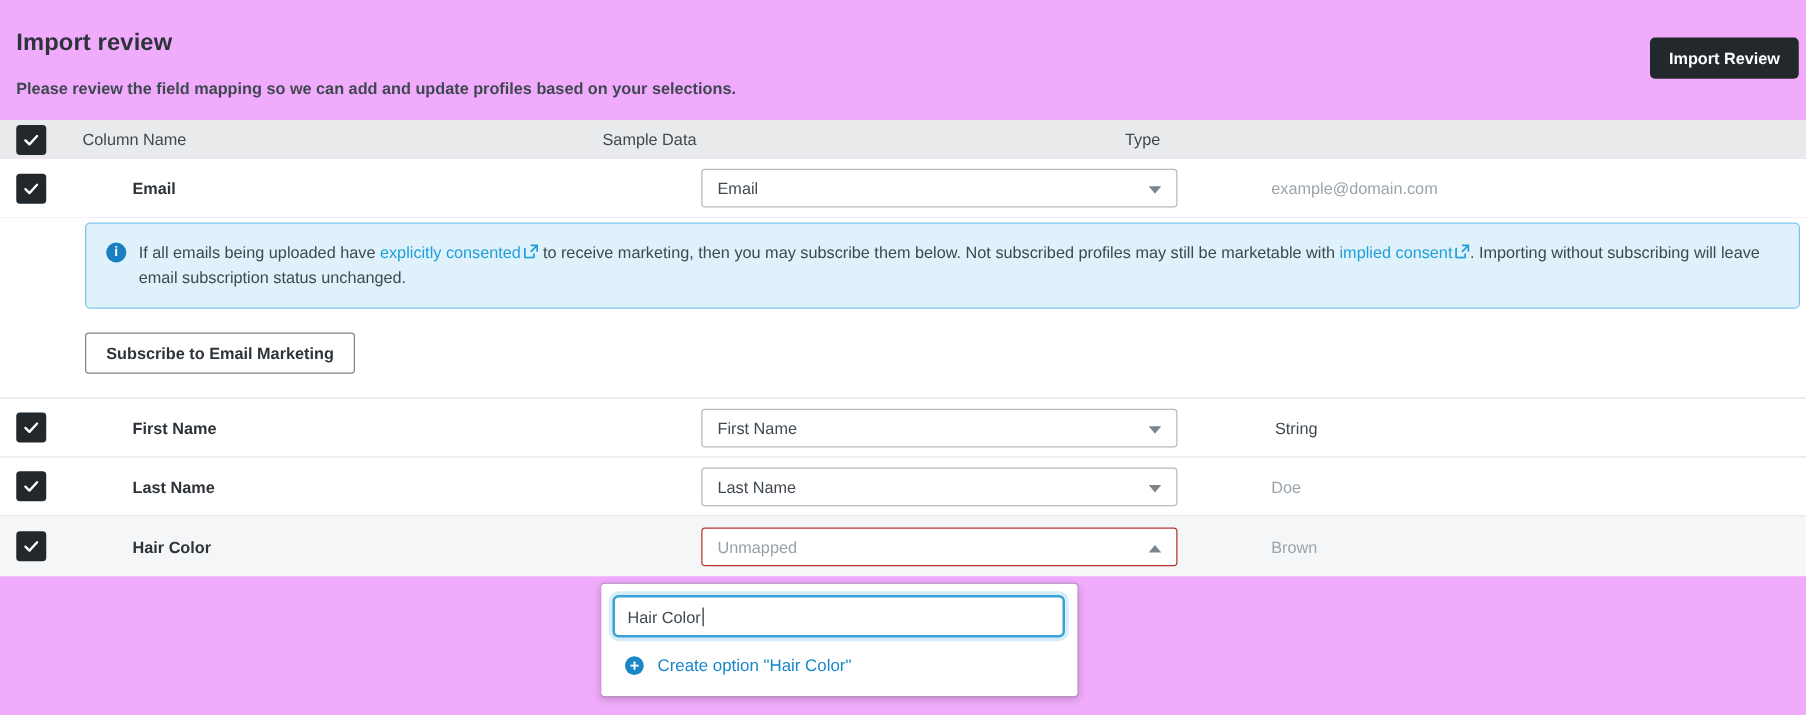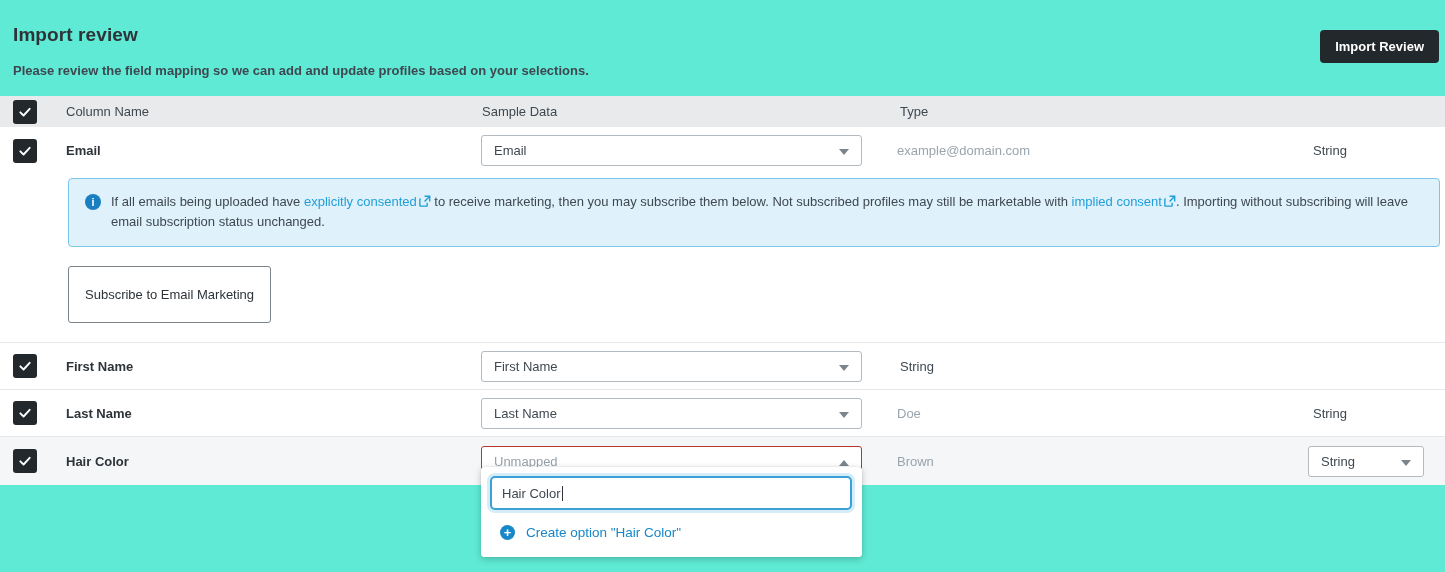--- a/index.html
+++ b/index.html
@@ -1,18 +1,18 @@
 <!DOCTYPE html>
 <html><head>
 <meta charset="utf-8">
 <style>
   * { margin:0; padding:0; box-sizing:border-box; }
   html,body { background:#fff; }
   body { font-family:"Liberation Sans", sans-serif; color:#3f4850; }
-  .page { position:relative; width:1445px; height:572px; background:#5eead4; overflow:hidden; }
+  .page { position:relative; width:1445px; height:572px; background:#f0abfc; overflow:hidden; }
 
   
   .page-header { position:relative; padding:24px 13px 18px 13px; }
   .page-title { font-size:19px; font-weight:bold; color:#2d3338; letter-spacing:.1px; }
   .page-subtitle { font-size:13px; color:#3f4850; margin-top:17px;font-weight:bold; }
   .import-review-btn {
     position:absolute; top:30px; right:6px;
     background:#23282d; color:#fff; font-size:13px; font-weight:bold;
     font-family:"Liberation Sans", sans-serif;
     border:none; border-radius:4px; padding:9px 15px; cursor:pointer;
@@ -25,21 +25,21 @@
   .th-colname { padding-left:13px; }
   .th-sample { padding-left:1px; }
   .th-type { padding-left:5px; }
 
   .cell-check { padding-left:13px; }
   .checkbox {
     width:24px; height:24px; background:#23282d; border-radius:3px;
     display:flex; align-items:center; justify-content:center; cursor:pointer;
   }
   .row { background:#fff; }
-  .data-row { height:47px; border-top:1px solid #e5e8ea; }
+  .data-row { height:47px; border-top:1px solid #e5e8ea;gap:40px; }
   .row-first { border-top:none; }
   .row-name { font-size:13px; font-weight:bold; color:#2d3338; padding-left:13px; }
   .sample { font-size:13px; color:#9aa4ac; padding-left:2px; }
   .type-text { font-size:13px; color:#3f4850; padding-left:5px; }
 
   .select {
     position:relative; width:381px; height:31px; background:#fff;
     border:1px solid #b3bac0; border-radius:3px;
     display:flex; align-items:center; padding:0 30px 0 12px;
     font-size:13px; color:#3f4850; cursor:pointer;
@@ -66,21 +66,21 @@
     background:#1a7fc1; color:#fff; font-size:11px; font-weight:bold;
     display:flex; align-items:center; justify-content:center; font-style:normal;
   }
   .callout-body { font-size:13px; line-height:19px; color:#3f4850; }
   .callout-title { font-weight:bold; color:#2d3338; }
   .callout a, .link { color:#1f9ed9; text-decoration:none; cursor:pointer; }
   .ext-icon { display:inline-block; vertical-align:-1px; margin-left:2px; }
   .subscribe-btn {
     margin-top:19px; background:#fff; border:1px solid #7d858c; border-radius:3px;
     font-family:"Liberation Sans", sans-serif;
-    font-size:13px; font-weight:normal; color:#2d3338; padding:20px 16px; cursor:pointer;
+    font-size:13px; font-weight:bold; color:#2d3338; padding:8px 16px; cursor:pointer;
   }
 
   
   .dropdown-panel {
     position:absolute; left:481px; top:467px; width:381px; background:#fff;
     border-radius:3px; box-shadow:0 0 1px rgba(0,0,0,.25), 0 2px 7px rgba(0,0,0,.22);
     padding:9px 10px 8px 9px; z-index:10;
   }
   .fake-input {
     width:100%; height:34px; background:#fff;

